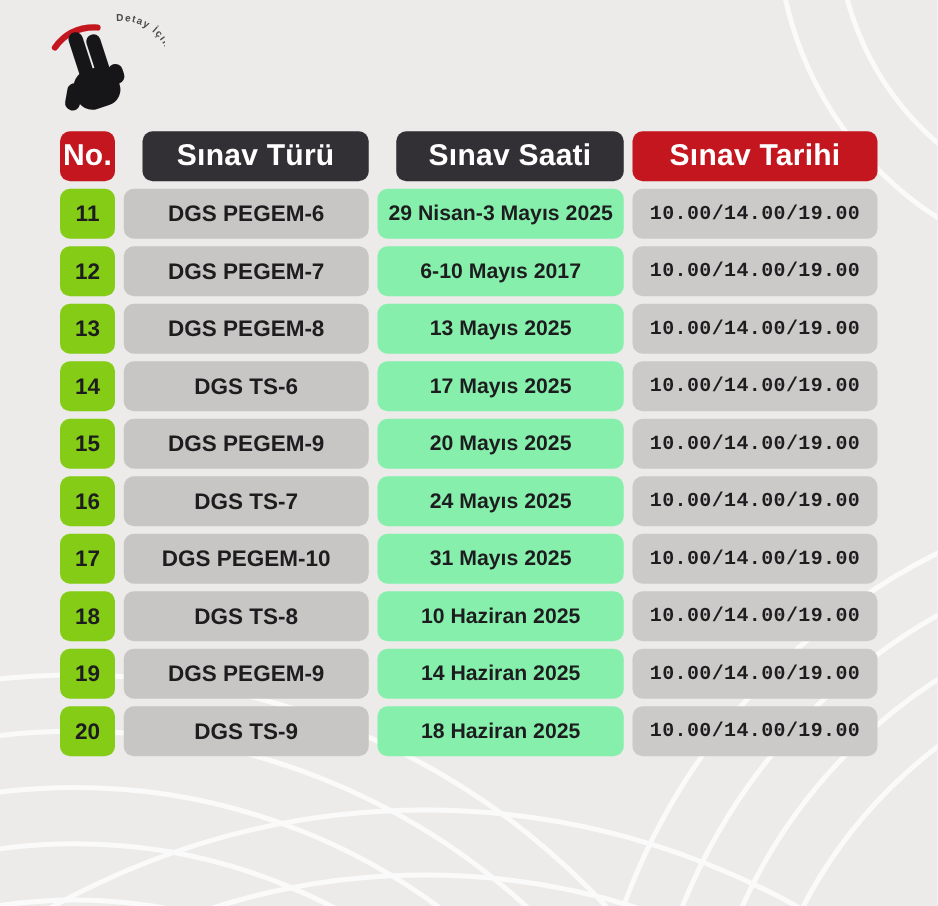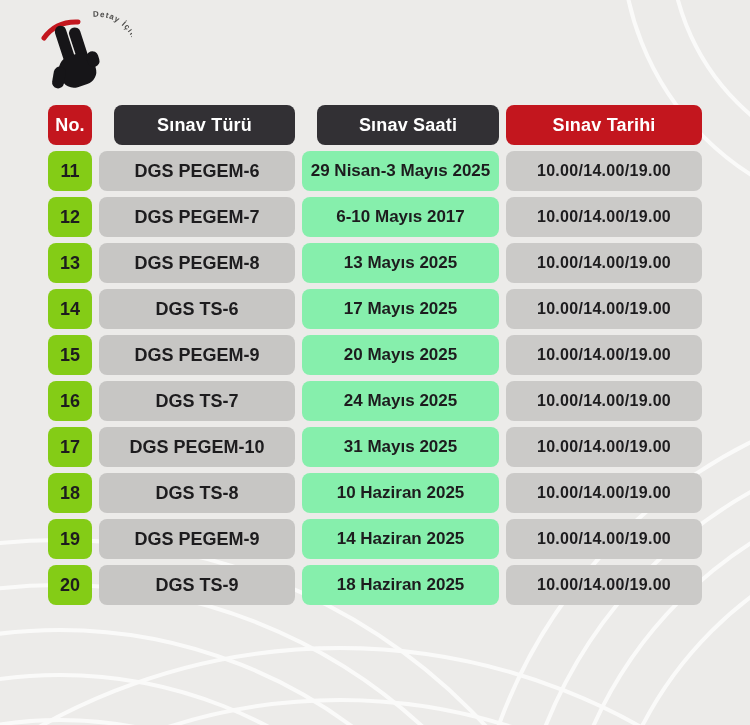--- a/index.html
+++ b/index.html
@@ -20,27 +20,27 @@
     grid-auto-rows:40px;
     gap:6px 7px;
   }
   .cell{
     border-radius:8px;
     display:flex;align-items:center;justify-content:center;
     font-weight:700;
     color:#1d1c1e;
     white-space:nowrap;
   }
-  .hdr{color:#ffffff;font-size:18px;letter-spacing:.2px;}
+  .hdr{color:#ffffff;font-size:24px;letter-spacing:.2px;}
   .hdr-red{background:#c3161e;}
   .hdr-dark{background:#323034;margin-left:15px;}
   .c-no{background:#84cc16;font-size:18px;}
   .c-type{background:#c7c6c4;font-size:18px;}
   .c-date{background:#86efac;font-size:17px;}
-  .c-time{background:#cbcac8;font-size:16px;letter-spacing:.3px;}
+  .c-time{background:#cbcac8;font-size:16px;letter-spacing:.3px;font-family:Liberation Mono, monospace;}
 </style>
 </head>
 <body>
 
 <div class="page">
 
   <svg class="waves" width="750" height="725" viewBox="0 0 750 725">
     <g stroke="#ffffff" stroke-width="4" fill="none" opacity="0.75">
       <circle cx="60" cy="1120" r="400"></circle>
       <circle cx="60" cy="1120" r="445"></circle>

